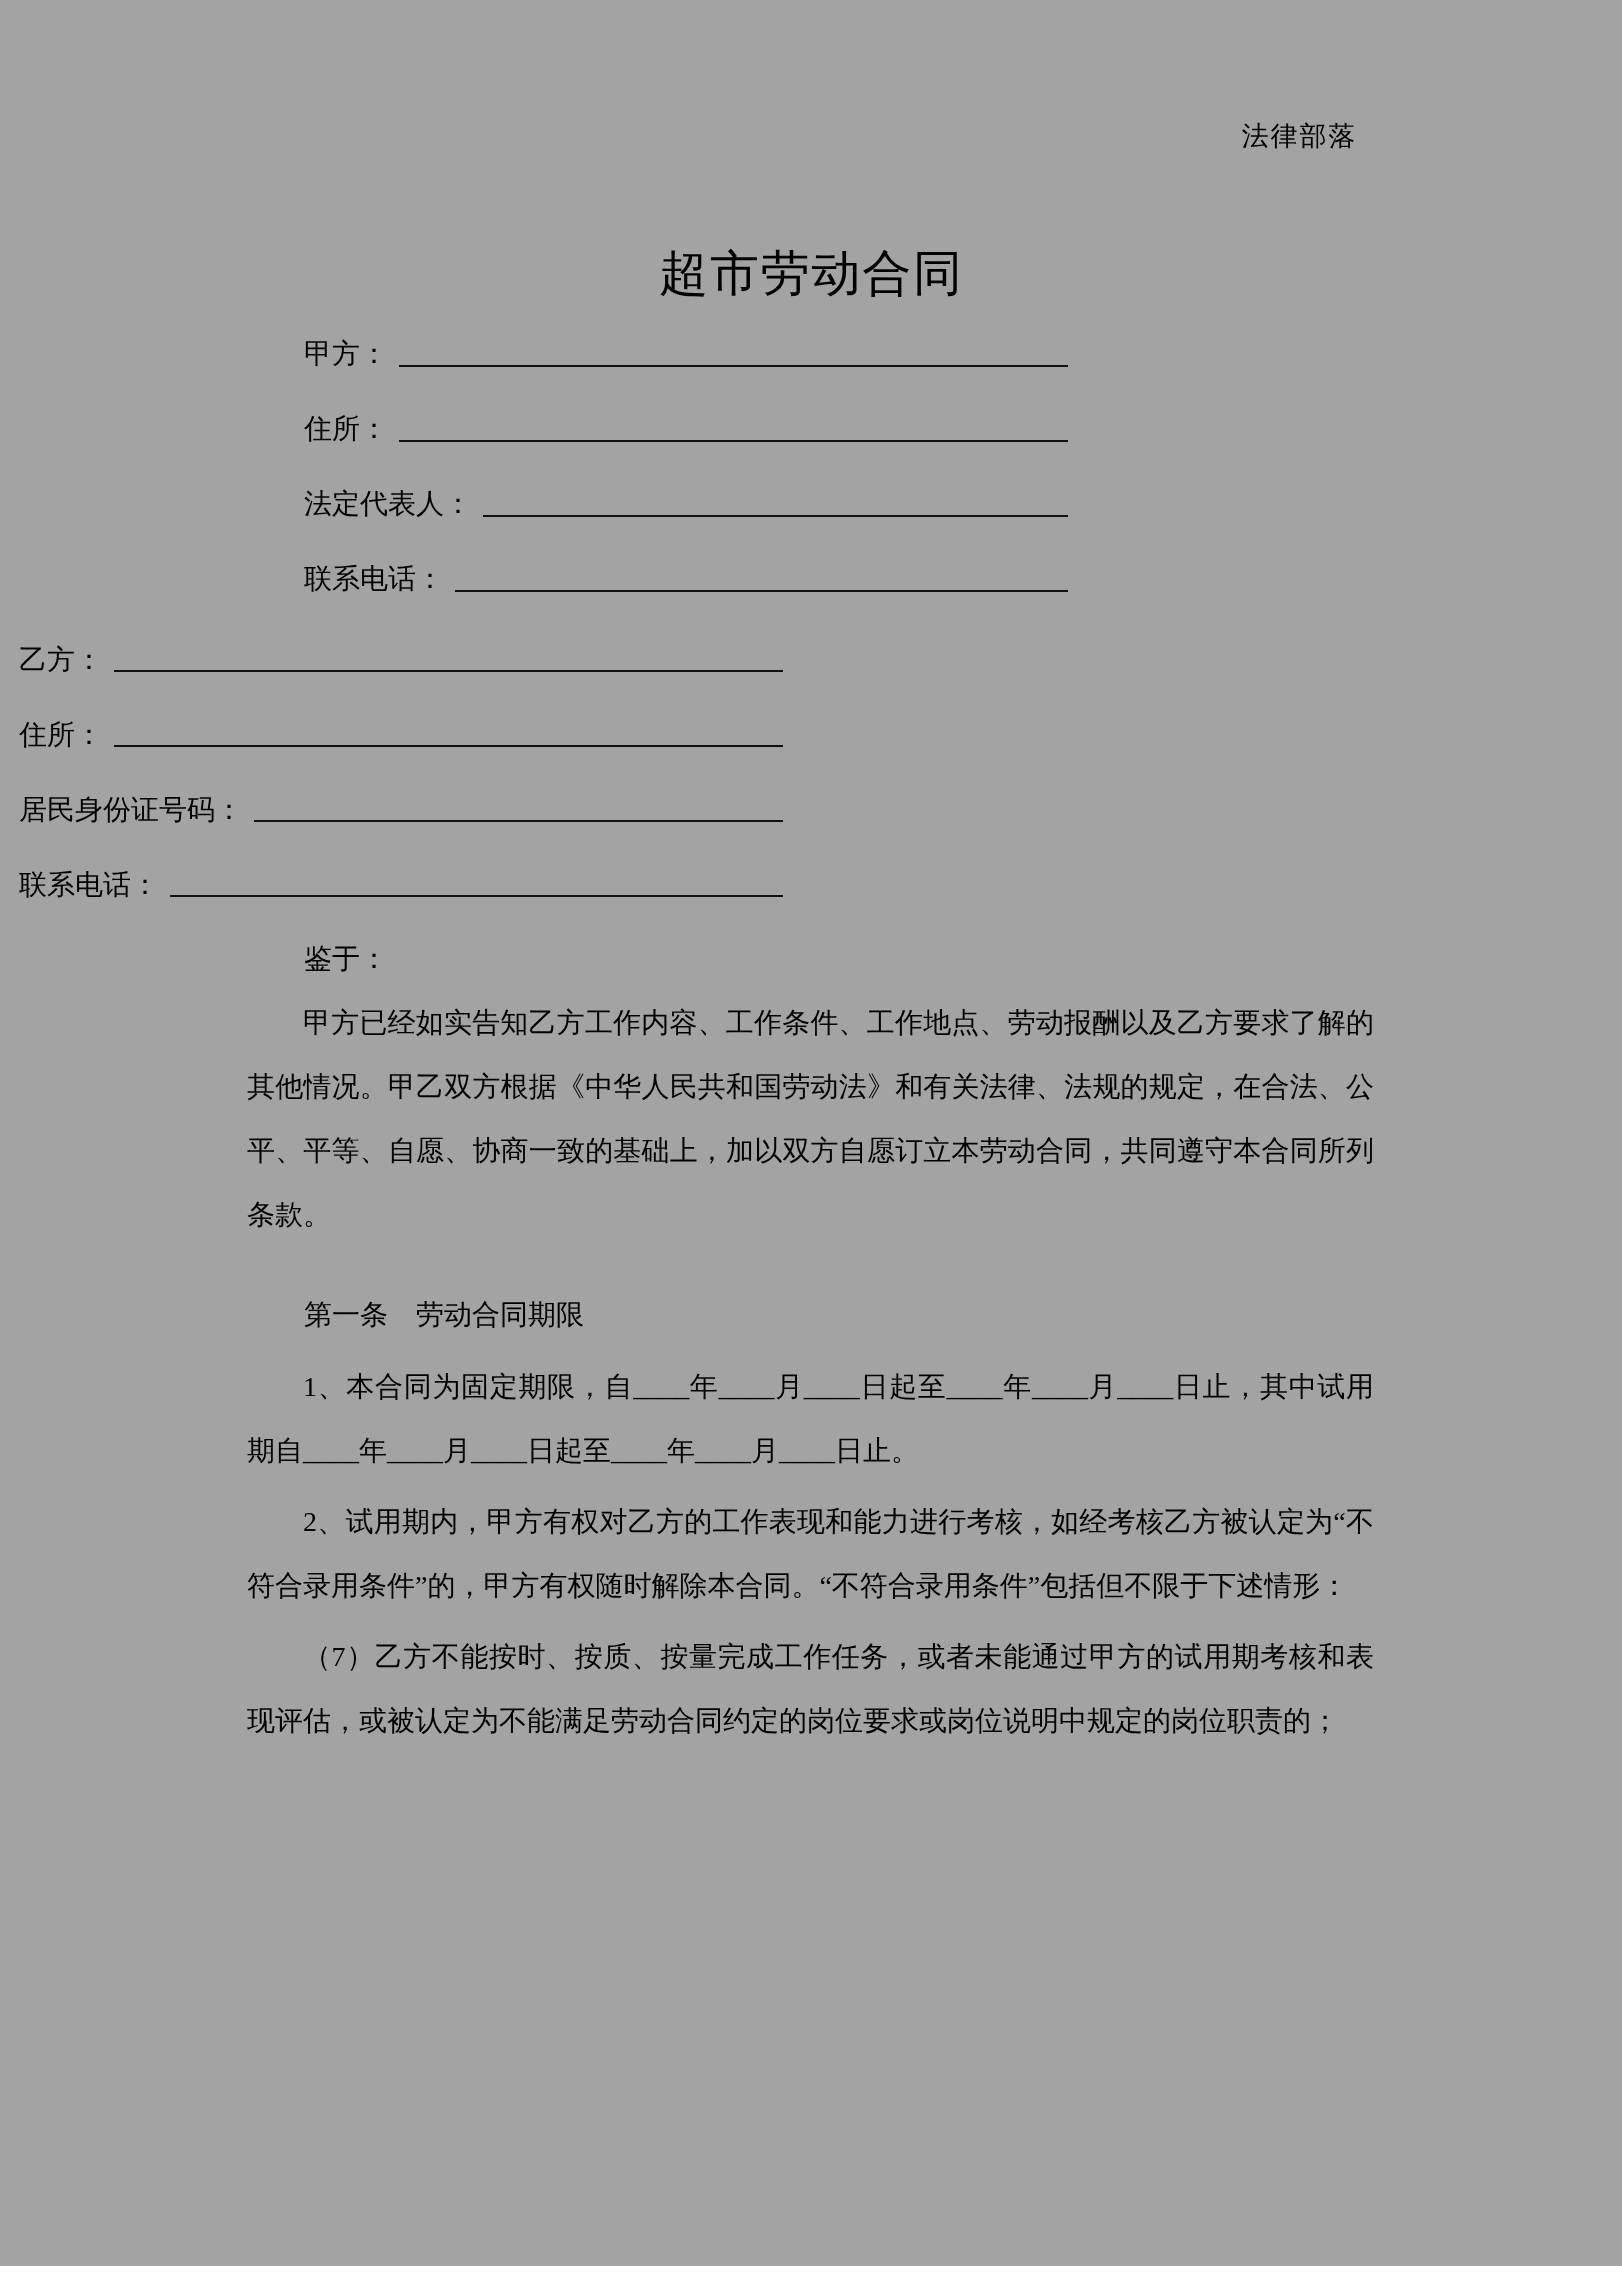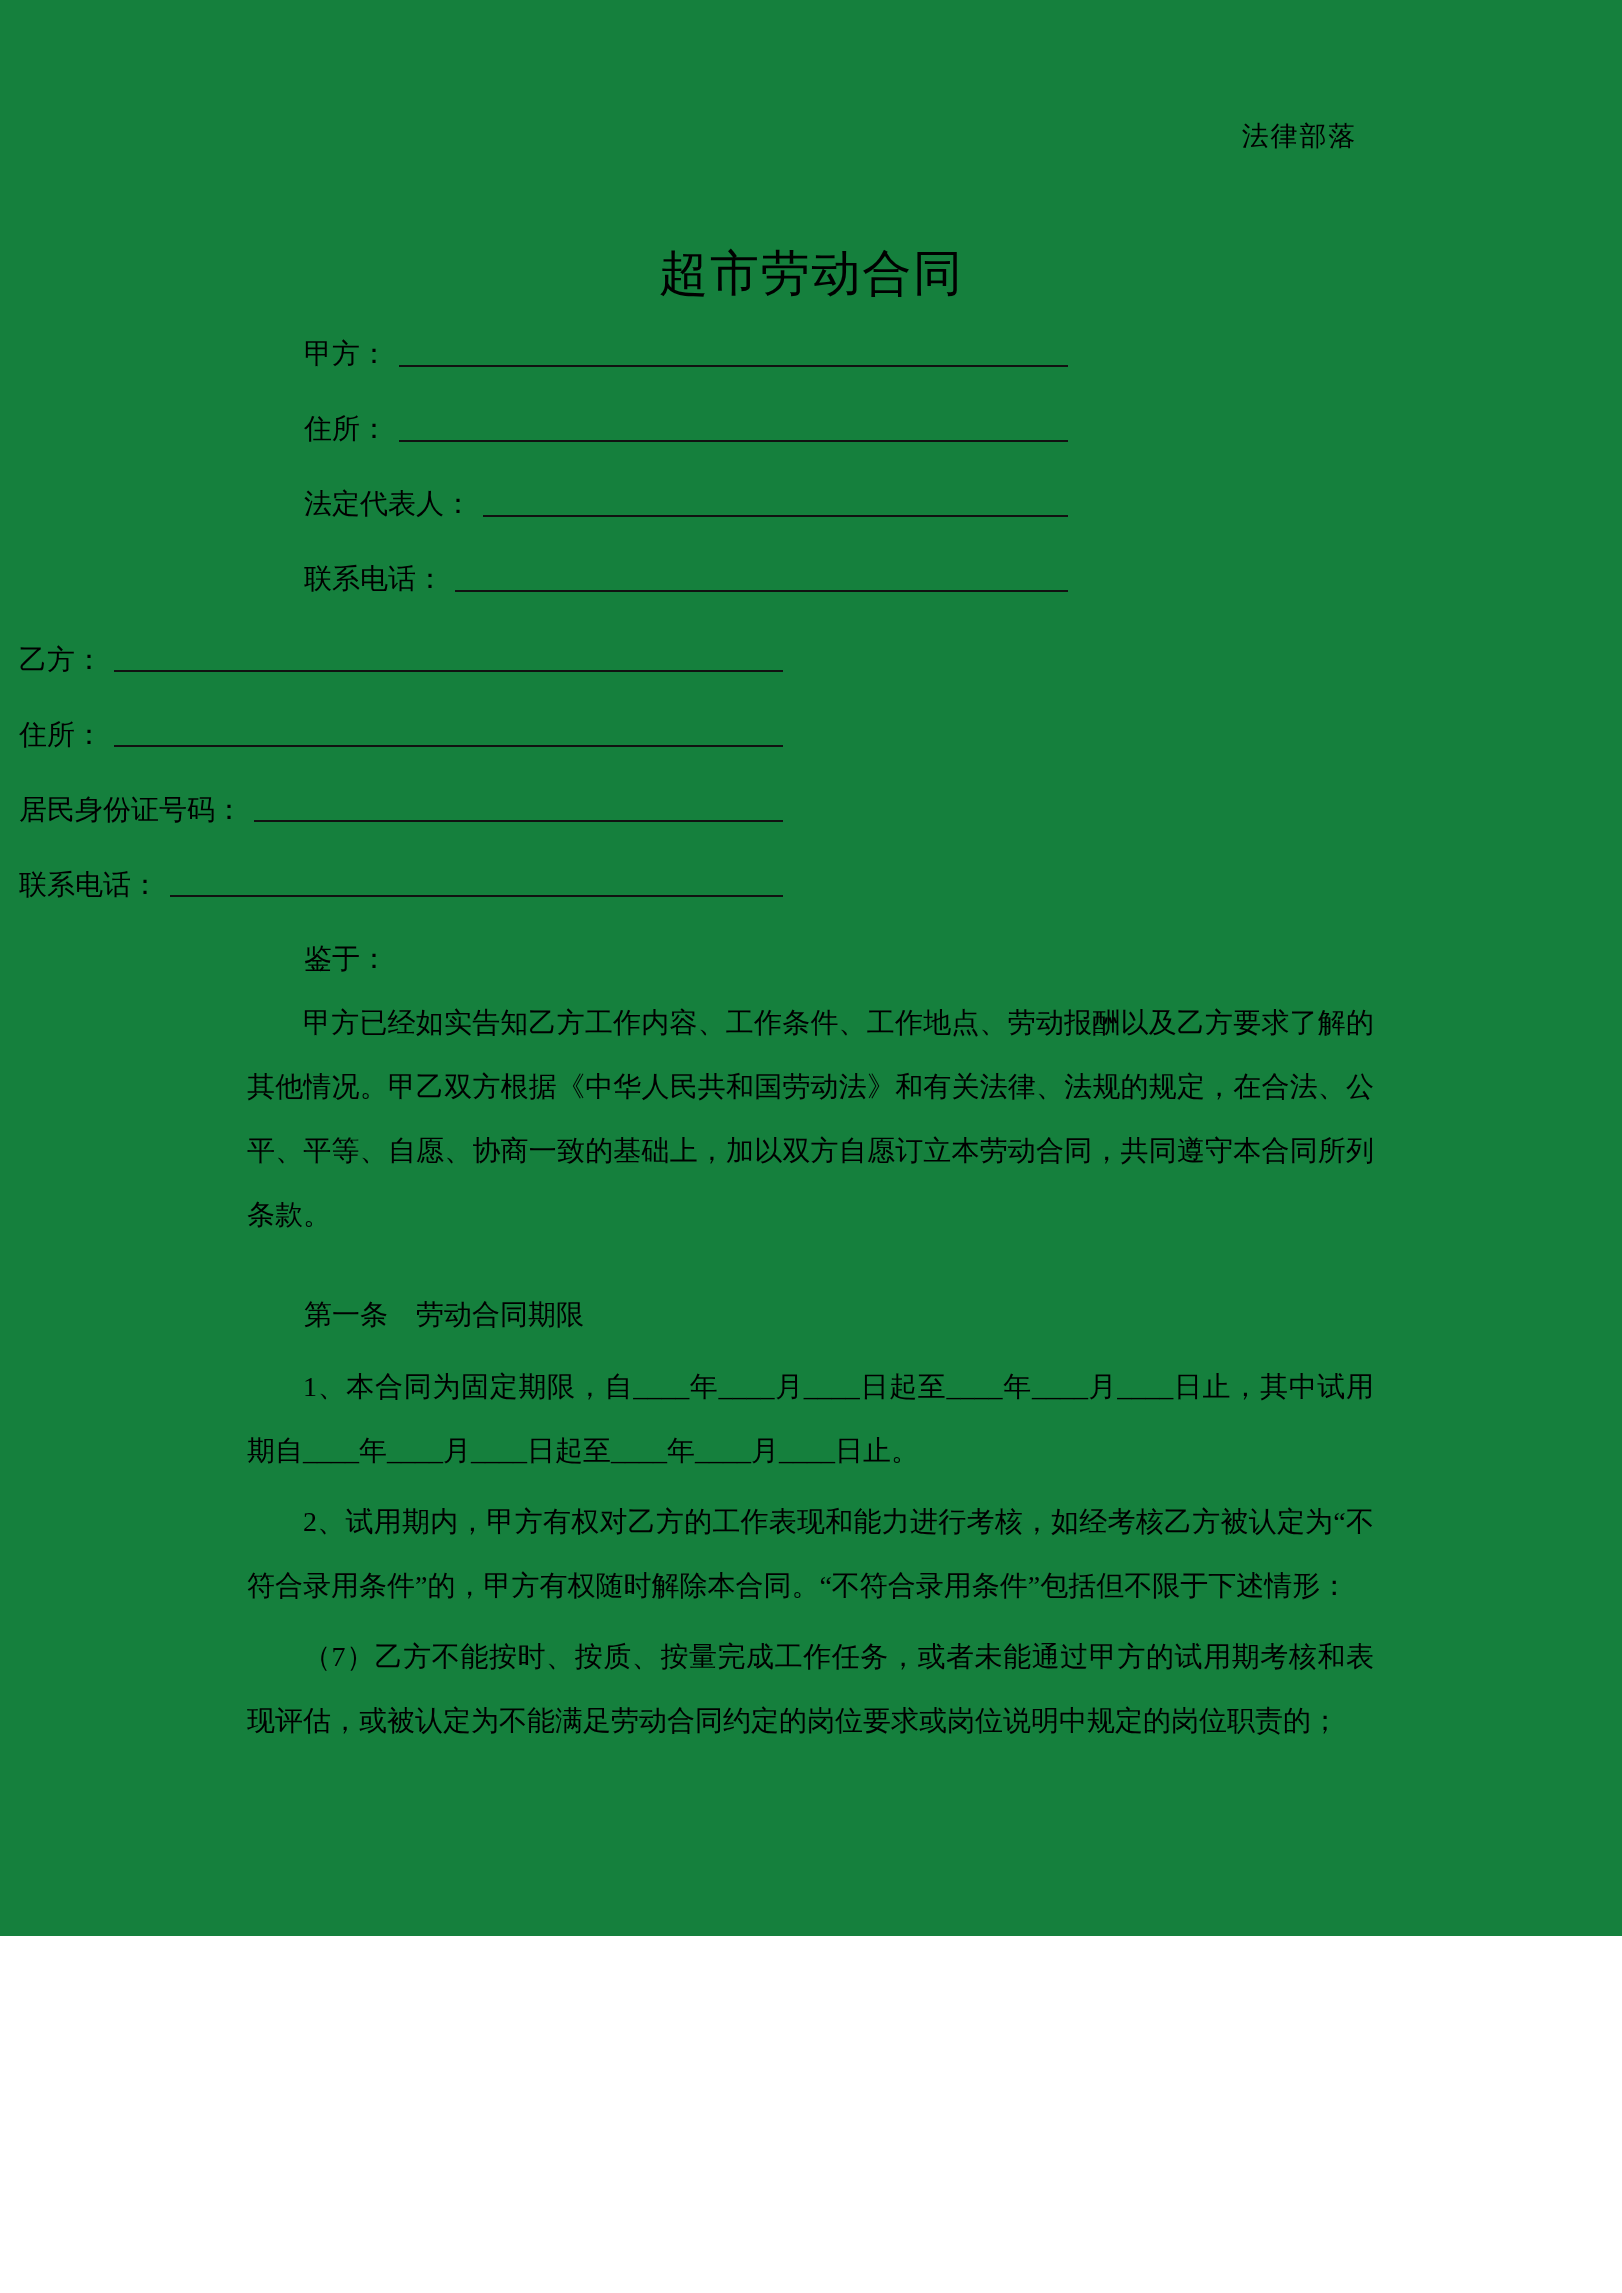--- a/index.html
+++ b/index.html
@@ -1,20 +1,20 @@
 <!DOCTYPE html>
 <html style="font-size:14.5px"><head>
 <meta charset="utf-8">
 <style>
   html, body { margin: 0; padding: 0; background: #ffffff; }
   .page {
     position: relative;
     width: 1623px;
-    height: 1936px;
-    background: #15803d;
+    height: 2266px;
+    background: #a3a3a3;
     color: #000000;
     font-family: "Liberation Serif", "DejaVu Serif", serif;
     overflow: hidden;
   }
   .watermark {
     position: absolute;
     top: 118px;
     right: 266px;
     font-size: 27px;
     letter-spacing: 1.8px;

